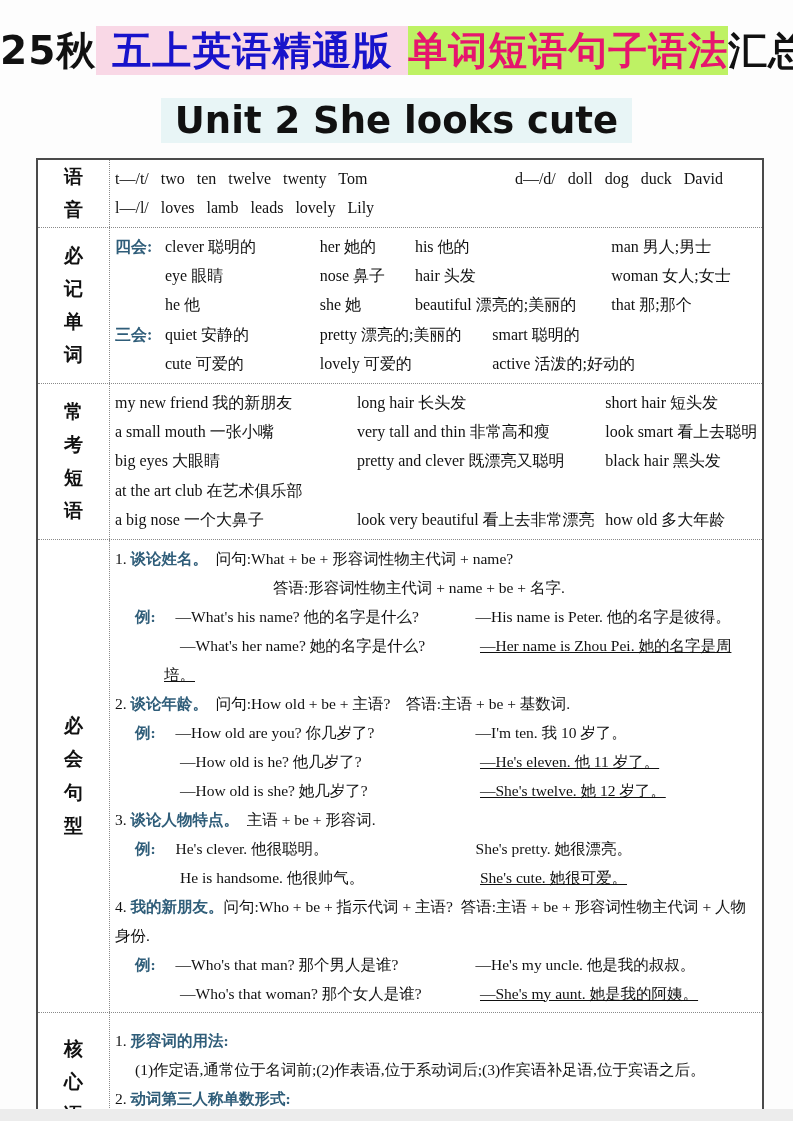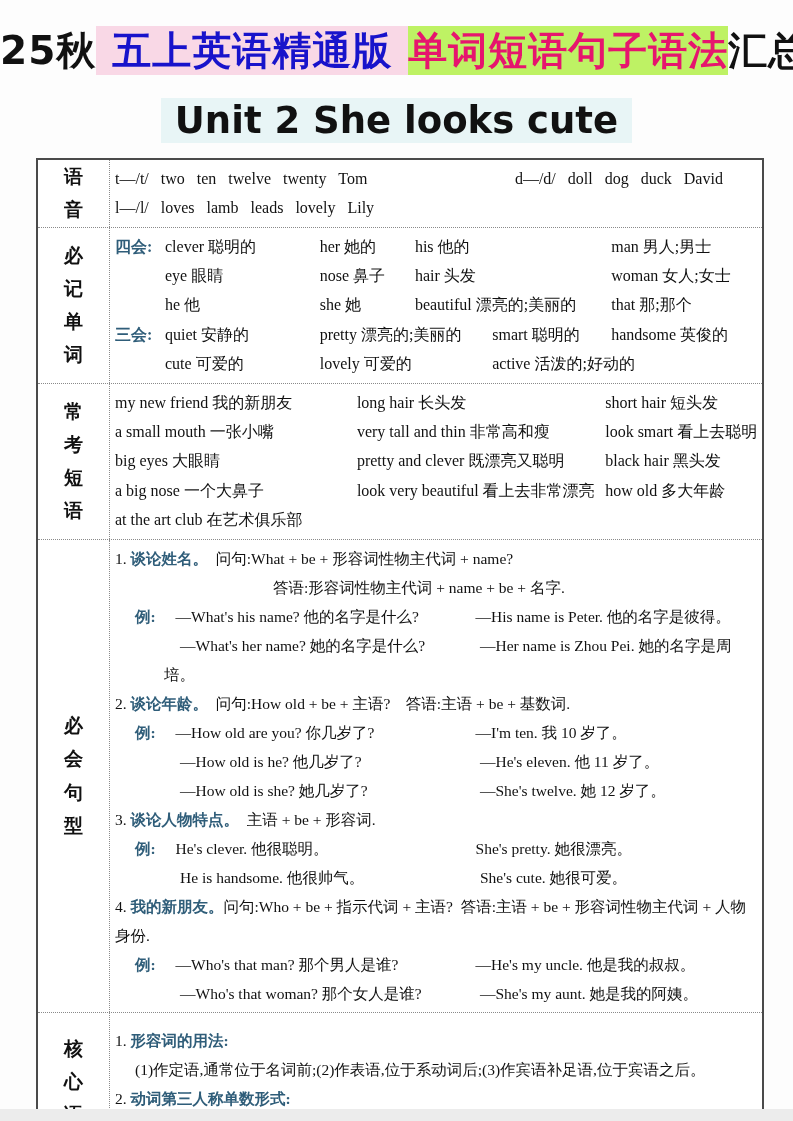--- a/index.html
+++ b/index.html
@@ -42,21 +42,21 @@
   .wtag{flex:0 0 50px;}
   .wcells{flex:1;display:grid;}
   .ga{grid-template-columns:26% 16% 33% 25%;}
   .gb{grid-template-columns:26% 29% 20% 25%;}
   .gp{grid-template-columns:37.5% 38.5% 24%;}
   .cell{white-space:nowrap;overflow:visible;}
   
   .s-font{font-size:15.5px;}
   .i0{padding-left:0;}
   .i1{padding-left:20px;}
-  .i2{padding-left:49px;}
+  .i2{padding-left:49px;text-decoration:underline;}
   .i3{padding-left:158px;}
   .qcol{display:inline-block;min-width:300px;margin-left:16px;}
   .grammar-pad{padding-top:13px;padding-bottom:13px;}
   .bottom-strip{position:absolute;left:0;bottom:0;width:100%;height:12px;background:#ececec;}
 </style>
 </head>
 <body>
 
 <div class="title-wrap">
   <div class="title-line"><span>25秋</span><span class="t-blue">五上英语精通版</span><span class="t-magenta">单词短语句子语法</span><span>汇总</span></div>
@@ -112,21 +112,20 @@
             <span class="cell">beautiful 漂亮的;美丽的</span>
             <span class="cell">that 那;那个</span>
           </div>
         </div>
         <div class="wline">
           <span class="wtag c-tag">三会:</span>
           <div class="wcells gb">
             <span class="cell">quiet 安静的</span>
             <span class="cell">pretty 漂亮的;美丽的</span>
             <span class="cell">smart 聪明的</span>
-            <span class="cell">handsome 英俊的</span>
           </div>
         </div>
         <div class="wline">
           <span class="wtag c-tag"></span>
           <div class="wcells gb">
             <span class="cell">cute 可爱的</span>
             <span class="cell">lovely 可爱的</span>
             <span class="cell">active 活泼的;好动的</span>
             <span class="cell"></span>
           </div>
@@ -154,30 +153,30 @@
         </div>
         <div class="wline">
           <div class="wcells gp">
             <span class="cell">big eyes 大眼睛</span>
             <span class="cell">pretty and clever 既漂亮又聪明</span>
             <span class="cell">black hair 黑头发</span>
           </div>
         </div>
         <div class="wline">
           <div class="wcells gp">
+            <span class="cell">at the art club 在艺术俱乐部</span>
+            <span class="cell"></span>
+            <span class="cell"></span>
+          </div>
+        </div>
+        <div class="wline">
+          <div class="wcells gp">
             <span class="cell">a big nose 一个大鼻子</span>
             <span class="cell">look very beautiful 看上去非常漂亮</span>
             <span class="cell">how old 多大年龄</span>
-          </div>
-        </div>
-        <div class="wline">
-          <div class="wcells gp">
-            <span class="cell">at the art club 在艺术俱乐部</span>
-            <span class="cell"></span>
-            <span class="cell"></span>
           </div>
         </div>
       </div>
   </div>
   <div class="trow">
     <div class="label-cell">
       <div class="label-text">必会句型</div>
     </div>
     <div class="content-cell s-font">
         <div class="line i0"><span>1. </span><span class="c-h">谈论姓名。</span><span>  问句:What + be + 形容词性物主代词 + name?</span></div>

